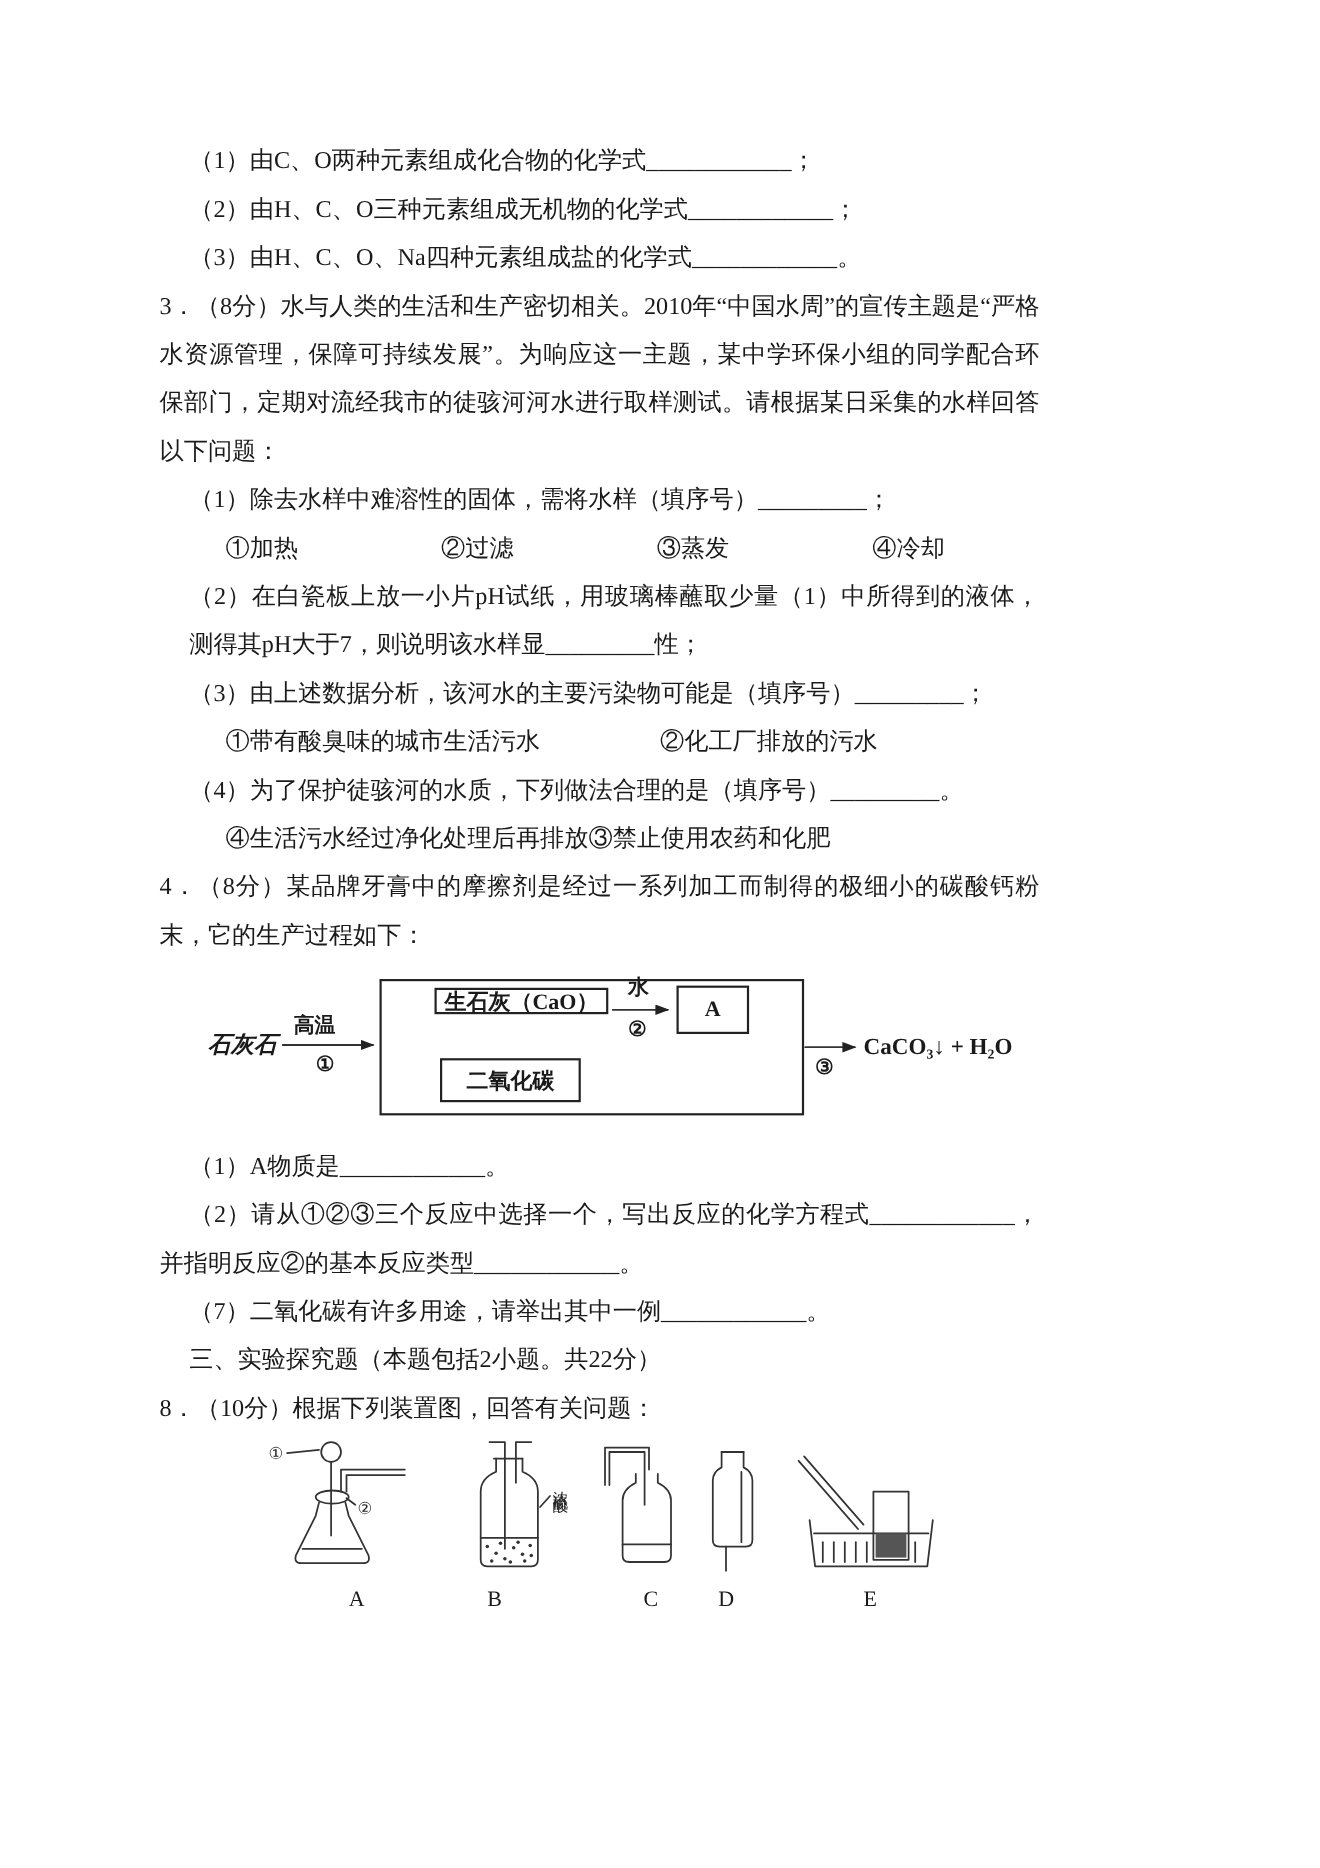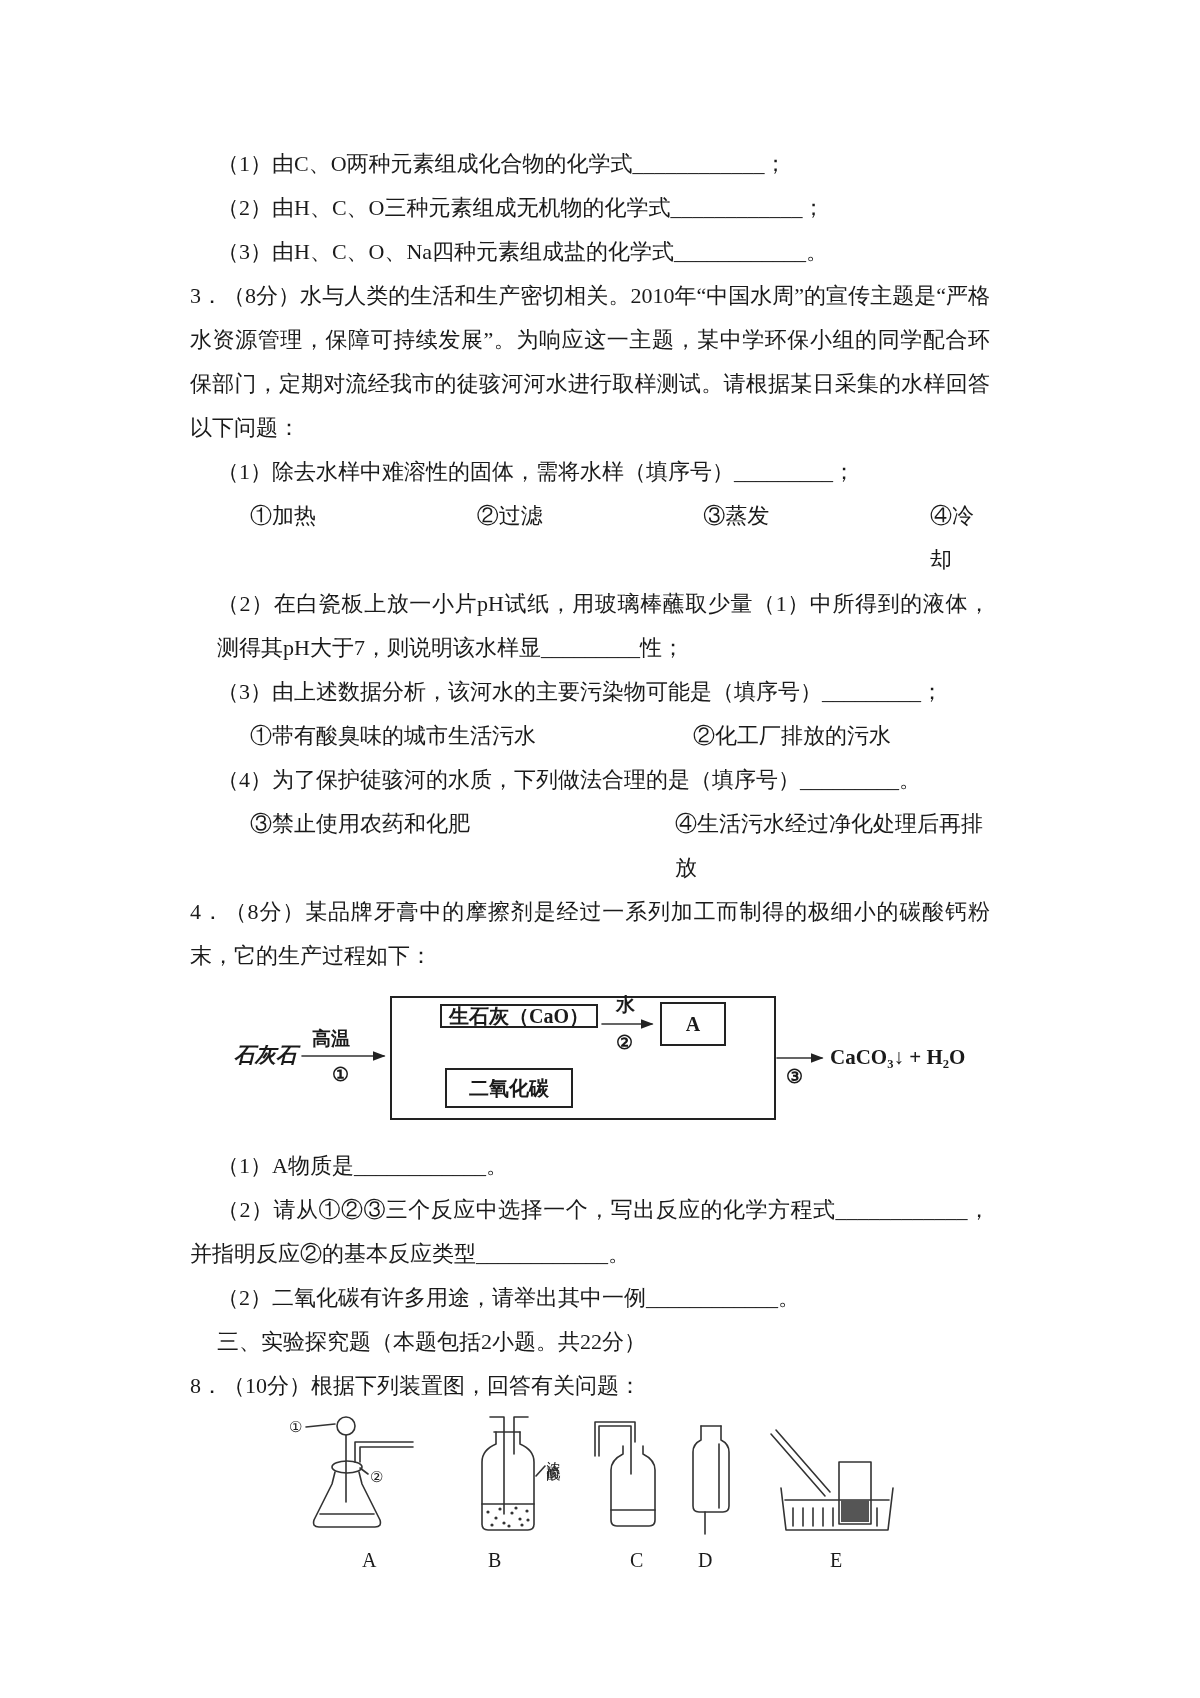--- a/index.html
+++ b/index.html
@@ -2,27 +2,27 @@
 <html><head>
 <meta charset="utf-8">
 <style>
   * { box-sizing: border-box; }
   html, body { margin: 0; padding: 0; background: #ffffff; }
   .page {
     position: relative; width: 1200px; height: 1698px; background: #ffffff;
     font-family: "Liberation Serif", "DejaVu Serif", serif; color: #1a1a1a;
     overflow: hidden;
   }
-  .content { position: absolute; left: 145px; top: 142px; width: 800px; font-size: 22px; margin-left: 45px; }
+  .content { position: absolute; left: 145px; top: 124px; width: 800px; font-size: 22px; }
   .line { line-height: 44px; white-space: nowrap; }
   .para { margin: 0; line-height: 44px; text-align: justify; }
   .indent1 { margin-left: 27px; }
   .indent2 { margin-left: 60px; }
   .hang1 { text-indent: 27px; }
-  .opt-row { display: flex; line-height: 44px; gap: 48px; }
+  .opt-row { display: flex; line-height: 44px; }
   .opt { display: inline-block; }
   .w196 { width: 196px; }
   .w395 { width: 395px; }
 
   
   .diagram { position: relative; width: 800px; height: 142px; margin: 12px 0 12px 0; font-weight: bold; }
   .dg-svg { position: absolute; left: 0; top: 0; }
   .dg-text { position: absolute; font-size: 21px; line-height: 26px; }
   .dg-small { font-size: 19px; }
   .dg-box { position: absolute; border: 2px solid #222; display: flex; align-items: center; justify-content: center; font-size: 20px; background: #fff; }
@@ -57,22 +57,22 @@
     <p class="para indent1">（2）在白瓷板上放一小片pH试纸，用玻璃棒蘸取少量（1）中所得到的液体，测得其pH大于7，则说明该水样显_________性；</p>
     <div class="line indent1">（3）由上述数据分析，该河水的主要污染物可能是（填序号）_________；</div>
     <div class="opt-row indent2">
       <span class="opt w395">①带有酸臭味的城市生活污水</span>
       <span class="opt">②化工厂排放的污水</span>
     </div>
     <div class="line indent1">（4）为了保护徒骇河的水质，下列做法合理的是（填序号）_________。</div>
     <div class="opt-row indent2">
     </div>
     <div class="opt-row indent2">
+      <span class="opt">④生活污水经过净化处理后再排放</span>
       <span class="opt w395">③禁止使用农药和化肥</span>
-      <span class="opt">④生活污水经过净化处理后再排放</span>
     </div>
 
     <p class="para">4．（8分）某品牌牙膏中的摩擦剂是经过一系列加工而制得的极细小的碳酸钙粉末，它的生产过程如下：</p>
 
     <div class="diagram">
       <svg class="dg-svg" width="800" height="142">
         <defs>
           <marker id="ah" markerWidth="10" markerHeight="8" refX="7" refY="3" orient="auto">
             <path d="M0,0 L8,3 L0,6 Z" fill="#222"></path>
           </marker>
@@ -89,21 +89,21 @@
       <div class="dg-text dg-small" style="left:426px; top:2px;">水</div>
       <div class="dg-text dg-small" style="left:426px; top:40px;">②</div>
       <div class="dg-box" style="left:470px; top:12px; width:66px; height:44px;">A</div>
       <div class="dg-box" style="left:255px; top:78px; width:128px; height:40px;">二氧化碳</div>
       <div class="dg-text dg-small" style="left:596px; top:74px;">③</div>
       <div class="dg-text" style="left:640px; top:54px;">CaCO₃↓ + H₂O</div>
     </div>
 
     <div class="line indent1">（1）A物质是____________。</div>
     <p class="para hang1">（2）请从①②③三个反应中选择一个，写出反应的化学方程式____________，并指明反应②的基本反应类型____________。</p>
-    <div class="line indent1">（2）二氧化碳有许多用途，请举出其中一例____________。</div>
+    <div class="line indent1">（7）二氧化碳有许多用途，请举出其中一例____________。</div>
 
     <div class="line indent1">三、实验探究题（本题包括2小题。共22分）</div>
     <div class="line">8．（10分）根据下列装置图，回答有关问题：</div>
 
     <div class="apparatus">
 
       <svg class="app-svg" style="left:95px;" width="160" height="132">
         <text x="4" y="20" font-size="15">①</text>
         <line class="stroke" x1="21" y1="15" x2="50" y2="12"></line>
         <circle class="stroke" cx="61" cy="14" r="9"></circle>

